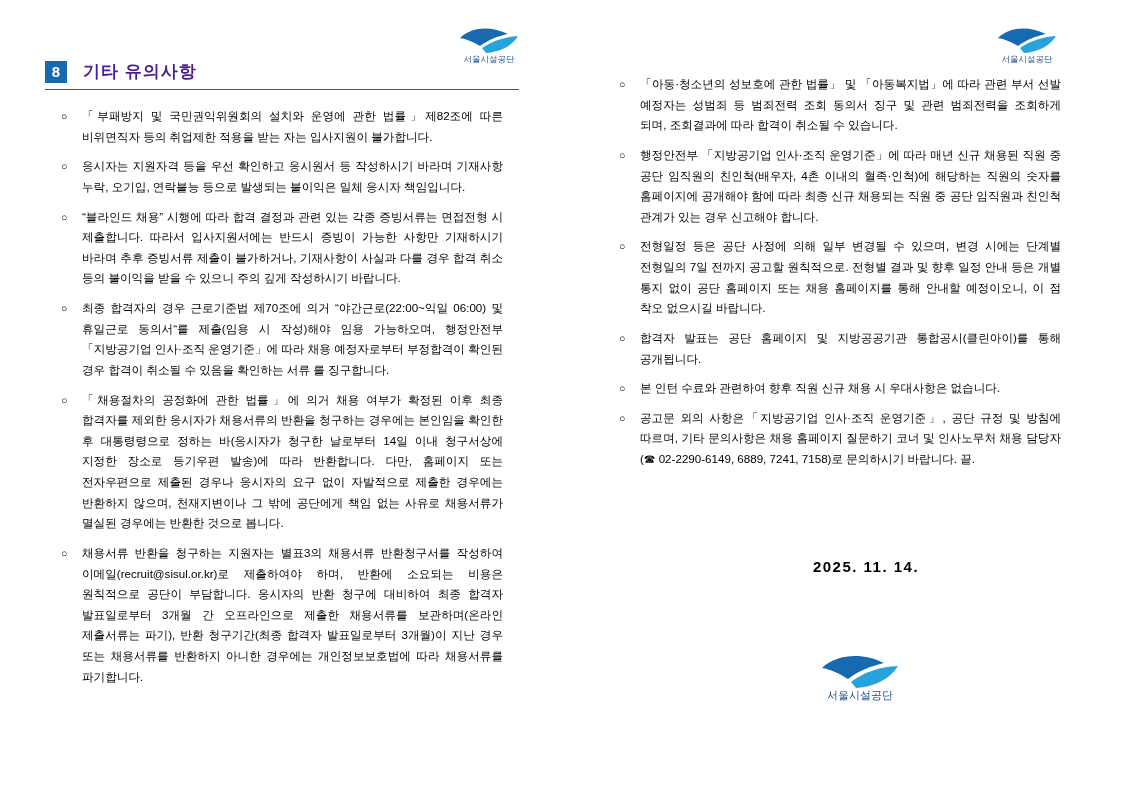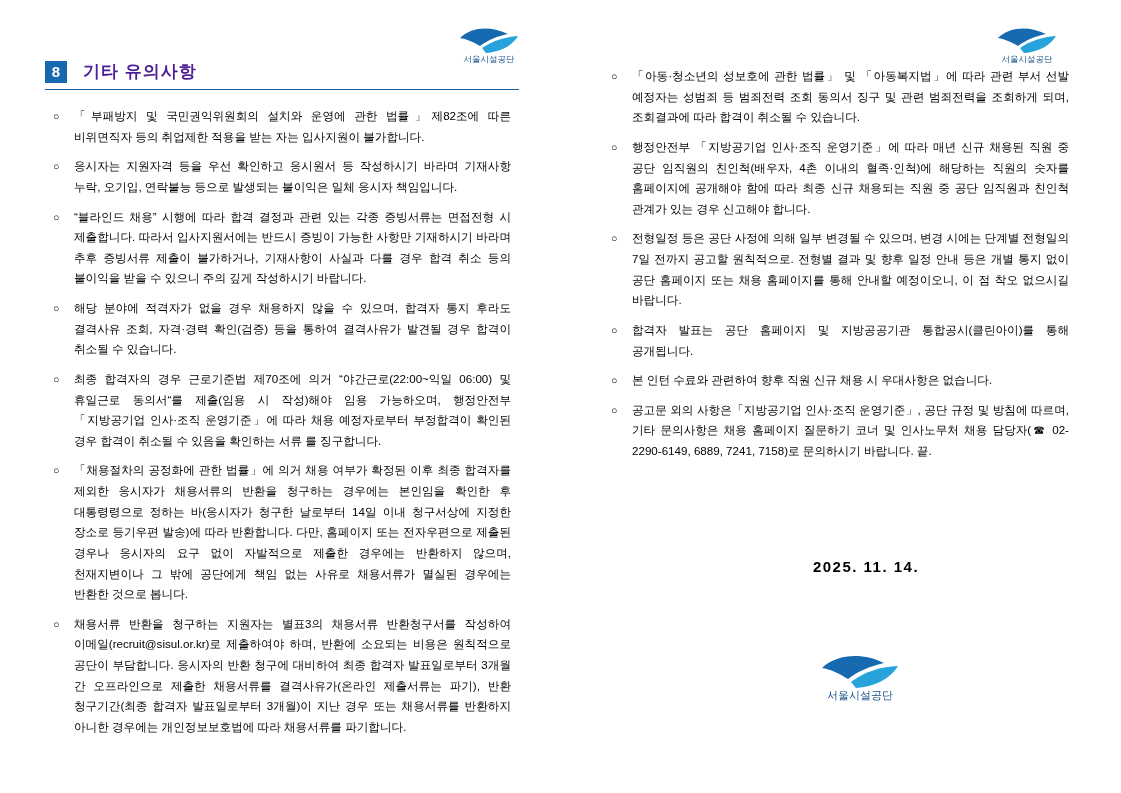--- a/index.html
+++ b/index.html
@@ -63,21 +63,21 @@
   .sec-title {
     font-size: 17px;
     font-weight: bold;
     letter-spacing: 1px;
     color: #4c1d95;
   }
 
   
   ul.items {
     list-style: none;
-    margin: 8px;
+    margin: 16px;
     padding: 0;
   }
   ul.items > li {
     position: relative;
     padding-left: 21px;
     margin-bottom: 9px;
     font-size: 11.6px;
     line-height: 1.78;
     text-align: justify;
     text-justify: inter-character;
@@ -125,24 +125,23 @@
 
   <div class="col col-left">
     <div class="sec-head">
       <div class="sec-num">8</div>
       <div class="sec-title">기타 유의사항</div>
     </div>
     <ul class="items">
       <li>「부패방지 및 국민권익위원회의 설치와 운영에 관한 법률」제82조에 따른 비위면직자 등의 취업제한 적용을 받는 자는 입사지원이 불가합니다.</li>
       <li>응시자는 지원자격 등을 우선 확인하고 응시원서 등 작성하시기 바라며 기재사항 누락, 오기입, 연락불능 등으로 발생되는 불이익은 일체 응시자 책임입니다.</li>
       <li>“블라인드 채용” 시행에 따라 합격 결정과 관련 있는 각종 증빙서류는 면접전형 시 제출합니다. 따라서 입사지원서에는 반드시 증빙이 가능한 사항만 기재하시기 바라며 추후 증빙서류 제출이 불가하거나, 기재사항이 사실과 다를 경우 합격 취소 등의 불이익을 받을 수 있으니 주의 깊게 작성하시기 바랍니다.</li>
-      <li>해당 분야에 적격자가 없을 경우 채용하지 않을 수 있으며, 합격자 통지 후라도 결격사유 조회, 자격·경력 확인(검증) 등을 통하여 결격사유가 발견될 경우 합격이 취소될 수 있습니다.</li>
       <li>최종 합격자의 경우 근로기준법 제70조에 의거 “야간근로(22:00~익일 06:00) 및 휴일근로 동의서“를 제출(임용 시 작성)해야 임용 가능하오며, 행정안전부 「지방공기업 인사·조직 운영기준」에 따라 채용 예정자로부터 부정합격이 확인된 경우 합격이 취소될 수 있음을 확인하는 서류 를 징구합니다.</li>
       <li>「채용절차의 공정화에 관한 법률」에 의거 채용 여부가 확정된 이후 최종 합격자를 제외한 응시자가 채용서류의 반환을 청구하는 경우에는 본인임을 확인한 후 대통령령으로 정하는 바(응시자가 청구한 날로부터 14일 이내 청구서상에 지정한 장소로 등기우편 발송)에 따라 반환합니다. 다만, 홈페이지 또는 전자우편으로 제출된 경우나 응시자의 요구 없이 자발적으로 제출한 경우에는 반환하지 않으며, 천재지변이나 그 밖에 공단에게 책임 없는 사유로 채용서류가 멸실된 경우에는 반환한 것으로 봅니다.</li>
-      <li>채용서류 반환을 청구하는 지원자는 별표3의 채용서류 반환청구서를 작성하여 이메일(recruit@sisul.or.kr)로 제출하여야 하며, 반환에 소요되는 비용은 원칙적으로 공단이 부담합니다. 응시자의 반환 청구에 대비하여 최종 합격자 발표일로부터 3개월 간 오프라인으로 제출한 채용서류를 결격사유가(온라인 제출서류는 파기), 반환 청구기간(최종 합격자 발표일로부터 3개월)이 지난 경우 또는 채용서류를 반환하지 아니한 경우에는 개인정보보호법에 따라 채용서류를 파기합니다.</li>
+      <li>채용서류 반환을 청구하는 지원자는 별표3의 채용서류 반환청구서를 작성하여 이메일(recruit@sisul.or.kr)로 제출하여야 하며, 반환에 소요되는 비용은 원칙적으로 공단이 부담합니다. 응시자의 반환 청구에 대비하여 최종 합격자 발표일로부터 3개월 간 오프라인으로 제출한 채용서류를 보관하며(온라인 제출서류는 파기), 반환 청구기간(최종 합격자 발표일로부터 3개월)이 지난 경우 또는 채용서류를 반환하지 아니한 경우에는 개인정보보호법에 따라 채용서류를 파기합니다.</li>
     </ul>
   </div>
 
   <div class="col col-right">
     <ul class="items">
       <li>「아동·청소년의 성보호에 관한 법률」 및 「아동복지법」에 따라 관련 부서 선발 예정자는 성범죄 등 범죄전력 조회 동의서 징구 및 관련 범죄전력을 조회하게 되며, 조회결과에 따라 합격이 취소될 수 있습니다.</li>
       <li>행정안전부 「지방공기업 인사·조직 운영기준」에 따라 매년 신규 채용된 직원 중 공단 임직원의 친인척(배우자, 4촌 이내의 혈족·인척)에 해당하는 직원의 숫자를 홈페이지에 공개해야 함에 따라 최종 신규 채용되는 직원 중 공단 임직원과 친인척 관계가 있는 경우 신고해야 합니다.</li>
       <li>전형일정 등은 공단 사정에 의해 일부 변경될 수 있으며, 변경 시에는 단계별 전형일의 7일 전까지 공고할 원칙적으로. 전형별 결과 및 향후 일정 안내 등은 개별 통지 없이 공단 홈페이지 또는 채용 홈페이지를 통해 안내할 예정이오니, 이 점 착오 없으시길 바랍니다.</li>
       <li>합격자 발표는 공단 홈페이지 및 지방공공기관 통합공시(클린아이)를 통해 공개됩니다.</li>
       <li>본 인턴 수료와 관련하여 향후 직원 신규 채용 시 우대사항은 없습니다.</li>

